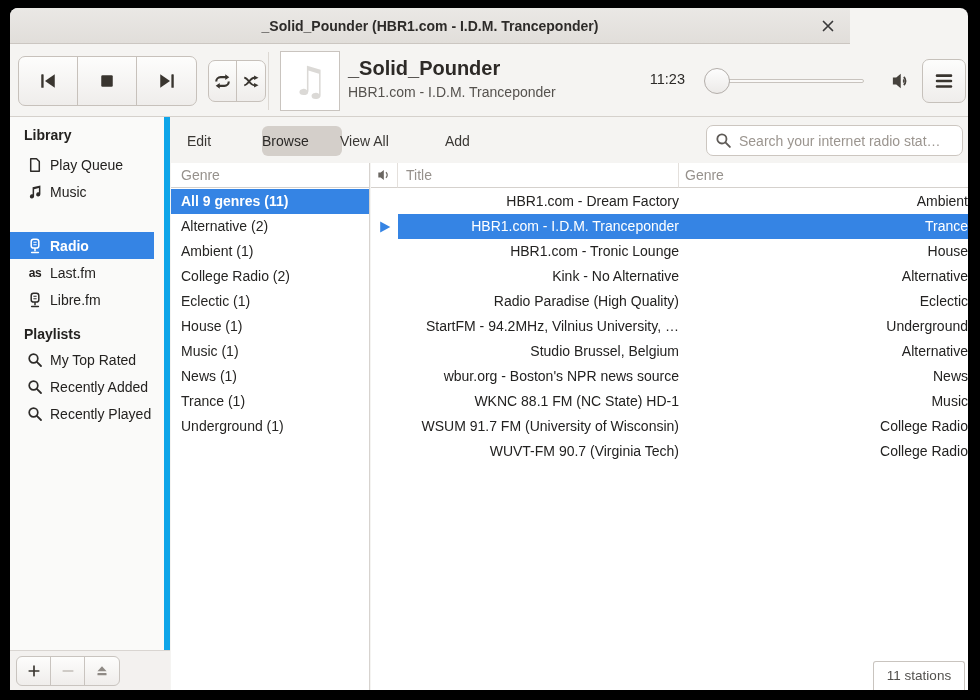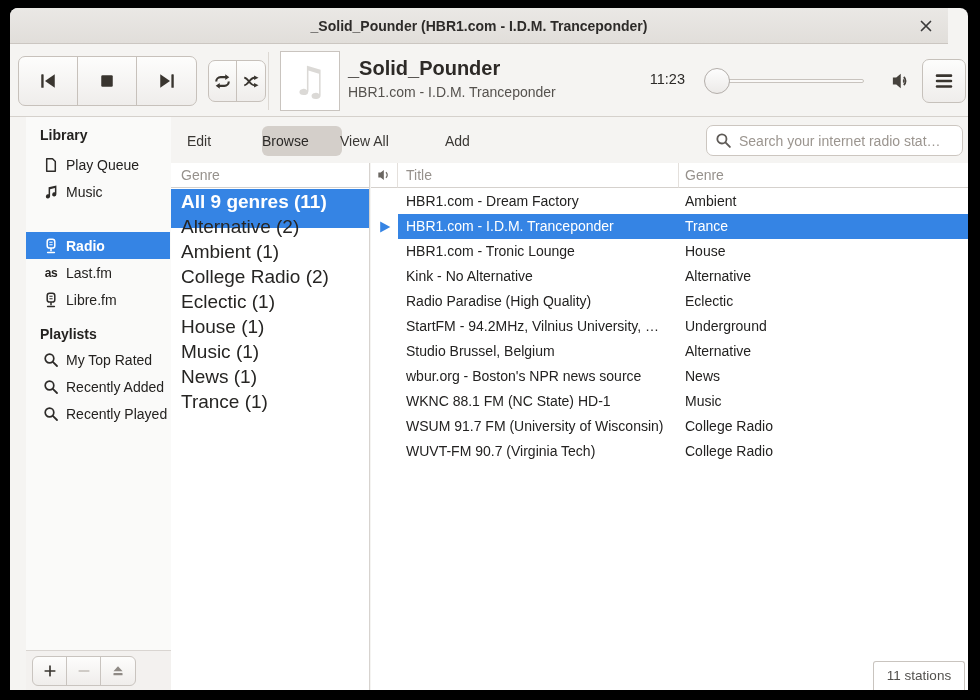--- a/index.html
+++ b/index.html
@@ -1,20 +1,20 @@
 <!DOCTYPE html>
 <html><head>
 <meta charset="utf-8">
 <style>
   * { margin:0; padding:0; box-sizing:border-box; }
   html,body { width:980px; height:700px; background:#000; font-family:"Liberation Sans",sans-serif; overflow:hidden; }
   .window { position:absolute; left:10px; top:8px; width:958px; height:682px; background:#f5f4f2; border-radius:8px 8px 0 0; overflow:hidden; }
 
   
-  .titlebar { position:absolute; left:0; top:0; width:938px; height:36px; background:linear-gradient(#eae8e5,#e1deda); border-bottom:1px solid #cbc6c1; }
+  .titlebar { position:absolute; left:0; top:0; width:840px; height:36px; background:linear-gradient(#eae8e5,#e1deda); border-bottom:1px solid #cbc6c1; }
   .title { position:absolute; left:0; right:0; top:0; height:36px; line-height:36px; text-align:center; font-size:14px; font-weight:700; color:#2d2b29; }
   .close-btn { position:absolute; right:12px; top:8px; width:20px; height:20px; display:flex; align-items:center; justify-content:center; cursor:default; }
 
   
   .toolbar { position:absolute; left:0; top:36px; width:958px; height:73px; border-bottom:1px solid #d5d1cc; background:#f5f4f2; }
   .btn-group { position:absolute; display:flex; border:1px solid #c7c1bb; border-radius:7px; overflow:hidden; background:linear-gradient(#fdfdfc,#efedeb); }
   .g1 { left:8px; top:12px; height:50px; }
   .g1 .tb-btn { width:59px; }
   .g2 { left:198px; top:16px; height:42px; }
   .g2 .tb-btn { width:28px; }
@@ -26,21 +26,21 @@
   .track-info { position:absolute; left:338px; top:13px; width:260px; }
   .track-title { font-size:20px; font-weight:700; color:#2d2a27; }
   .track-subtitle { font-size:14px; color:#55524e; margin-top:4px; }
   .elapsed { position:absolute; left:600px; top:27px; width:75px; text-align:right; font-size:14.5px; color:#2c2a28; }
   .vol-track { position:absolute; left:707px; top:35px; width:147px; height:4px; background:#faf9f8; border:1px solid #c8c3be; border-radius:3px; }
   .vol-handle { position:absolute; left:694px; top:24px; width:26px; height:26px; border-radius:50%; background:linear-gradient(#fdfdfd,#eceae8); border:1px solid #b3aeaa; }
   .vol-icon { position:absolute; left:881px; top:27px; }
   .menu-btn { position:absolute; left:912px; top:15px; width:44px; height:44px; border:1px solid #c6c1bb; border-radius:7px; background:linear-gradient(#fdfdfc,#efedeb); display:flex; align-items:center; justify-content:center; }
 
   
-  .sidebar { position:absolute; left:16px; top:109px; width:160px; bottom:0; background:#fafaf9; border-right:2px solid #0ea5e9; }
+  .sidebar { position:absolute; left:0; top:109px; width:160px; bottom:0; background:#fafaf9; border-right:6px solid #0ea5e9; }
   .side-header { position:absolute; left:14px; height:20px; font-size:14px; font-weight:700; color:#242220; line-height:20px; }
   .lib-row { position:absolute; left:0; width:144px; height:27px; display:flex; align-items:center; }
   .lib-row .ico { margin-left:16px; width:18px; display:flex; justify-content:center; align-items:center; }
   .lib-row .lbl { margin-left:6px; font-size:14px; color:#242220; white-space:nowrap; }
   .lib-row.sel { background:#3584e4; }
   .lib-row.sel .lbl { color:#fff; font-weight:700; }
   .lastfm-glyph { font-size:12px; font-weight:700; color:#242220; letter-spacing:-0.5px; }
   .side-bottom { position:absolute; left:0; bottom:0; width:160px; height:40px; background:#f3f1ef; border-top:1px solid #d9d5d1; }
   .sb-group { position:absolute; left:6px; top:5px; height:30px; display:flex; border:1px solid #c9c4bf; border-radius:6px; overflow:hidden; background:linear-gradient(#fdfdfc,#efedeb); }
   .sb-btn { width:34px; display:flex; align-items:center; justify-content:center; border-right:1px solid #c9c4bf; }
@@ -51,28 +51,28 @@
   .flat-btn { position:absolute; top:9px; height:30px; line-height:30px; text-align:left; font-size:14px; color:#3a3734; border-radius:6px; }
   .flat-btn.active { background:#d4cfca; color:#2b2927; }
   .search-wrap { position:absolute; left:535px; top:8px; width:257px; height:31px; }
   .search-wrap input { width:100%; height:100%; border:1px solid #ccc6c0; border-radius:7px; background:#fff; padding:0 8px 0 32px; font-size:14px; color:#2d2b29; font-family:"Liberation Sans",sans-serif; outline:none; }
   .search-wrap input::placeholder { color:#9b958f; }
   .search-ico { position:absolute; left:9px; top:7px; pointer-events:none; }
 
   
   .genre-pane { position:absolute; left:161px; top:155px; width:199px; bottom:0; background:#fff; border-right:1px solid #d7d3cf; }
   .pane-hdr { position:absolute; left:0; top:0; right:0; height:25px; line-height:25px; background:#fff; border-bottom:1px solid #d5d1cd; color:#96918c; font-size:14px; padding-left:10px; }
-  .g-row { position:absolute; left:0; width:100%; height:39px; line-height:25px; padding-left:10px; font-size:19px; color:#262523; white-space:nowrap; overflow:hidden; }
+  .g-row { position:absolute; left:0; width:100%; height:25px; line-height:25px; padding-left:10px; font-size:14px; color:#262523; white-space:nowrap; overflow:hidden; }
   .g-row.sel { background:#3584e4; color:#fff; font-weight:700; }
 
   .station-pane { position:absolute; left:361px; top:155px; width:597px; bottom:0; background:#fff; }
   .st-hdr-icon { position:absolute; left:0; top:0; width:27px; height:25px; background:#fff; border-bottom:1px solid #d5d1cd; border-right:1px solid #e4e0dc; display:flex; align-items:center; justify-content:center; }
   .st-hdr-title { position:absolute; left:27px; top:0; width:281px; height:25px; line-height:25px; background:#fff; border-bottom:1px solid #d5d1cd; border-right:1px solid #e4e0dc; color:#96918c; font-size:14px; padding-left:8px; }
   .st-hdr-genre { position:absolute; left:308px; top:0; right:0; height:25px; line-height:25px; background:#fff; border-bottom:1px solid #d5d1cd; color:#96918c; font-size:14px; padding-left:6px; }
-  .st-row { position:absolute; left:0; width:100%; height:26px; display:flex; }
+  .st-row { position:absolute; left:0; width:100%; height:26px; display:flex;text-align:right; }
   .cell-icon { width:27px; height:25px; display:flex; align-items:center; justify-content:center; flex:none; }
   .cell-title { width:281px; height:25px; line-height:25px; padding-left:8px; font-size:14px; color:#232221; white-space:nowrap; overflow:hidden; flex:none; }
   .cell-genre { flex:1; height:25px; line-height:25px; padding-left:6px; font-size:14px; color:#232221; white-space:nowrap; overflow:hidden; }
   .st-row.sel .cell-title, .st-row.sel .cell-genre { background:#3584e4; color:#fff; }
 
   .status-box { position:absolute; right:3px; bottom:0; width:92px; height:29px; background:#fff; border:1px solid #c9c4bf; border-bottom:none; border-radius:3px 3px 0 0; text-align:center; line-height:28px; font-size:13.5px; color:#52504d; }
 </style>
 </head>
 <body>
 
@@ -266,20 +266,21 @@
     <div class="pane-hdr">Genre</div>
     <div class="g-row sel" style="top:26px">All 9 genres (11)</div>
     <div class="g-row" style="top:51px">Alternative (2)</div>
     <div class="g-row" style="top:76px">Ambient (1)</div>
     <div class="g-row" style="top:101px">College Radio (2)</div>
     <div class="g-row" style="top:126px">Eclectic (1)</div>
     <div class="g-row" style="top:151px">House (1)</div>
     <div class="g-row" style="top:176px">Music (1)</div>
     <div class="g-row" style="top:201px">News (1)</div>
     <div class="g-row" style="top:226px">Trance (1)</div>
+    <div class="g-row" style="top:251px">Underground (1)</div>
   </div>
 
   <div class="station-pane">
     <div class="st-hdr-icon">
       <svg width="14" height="14" viewBox="0 0 16 16">
           <path d="M1.5 5.2 H4.2 L7.8 2.2 V13.8 L4.2 10.8 H1.5 Z" fill="#6b6762"></path>
           <path d="M10.2 4.8 A4.2 4.2 0 0 1 10.2 11.2" stroke="#6b6762" stroke-width="1.4" fill="none"></path>
         </svg>
     </div>
     <div class="st-hdr-title">Title</div>

